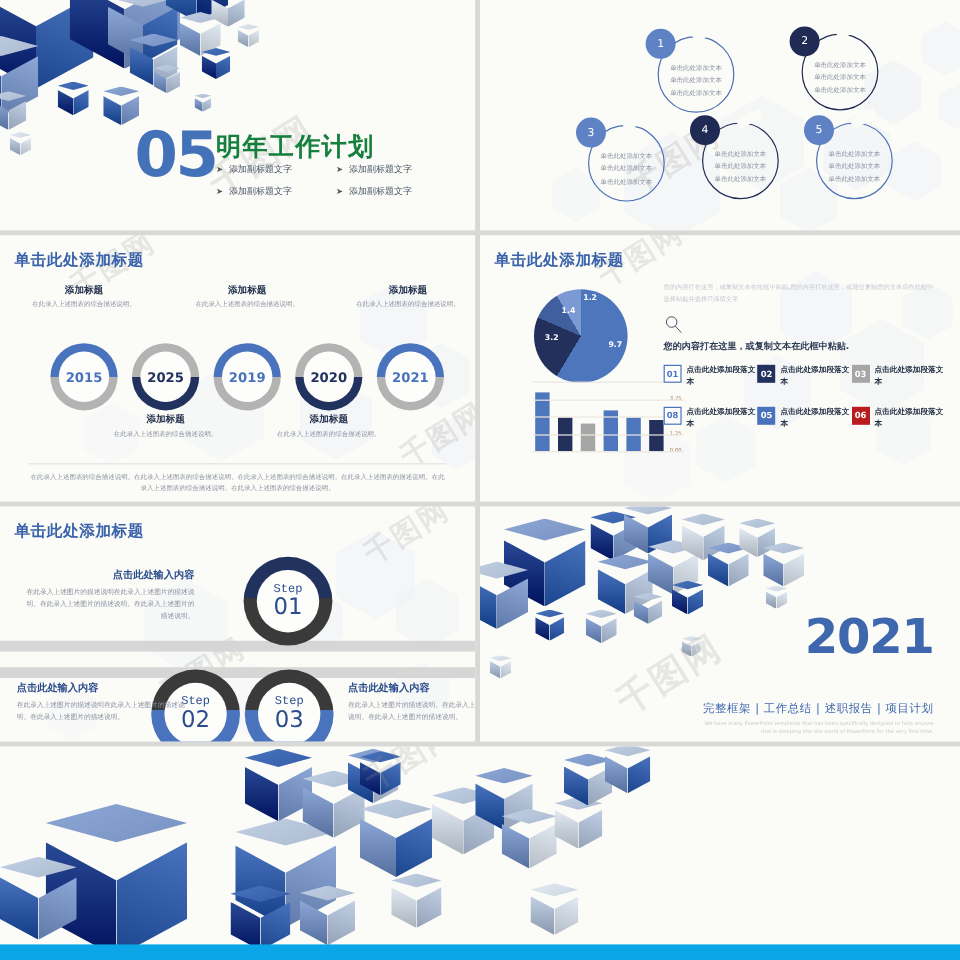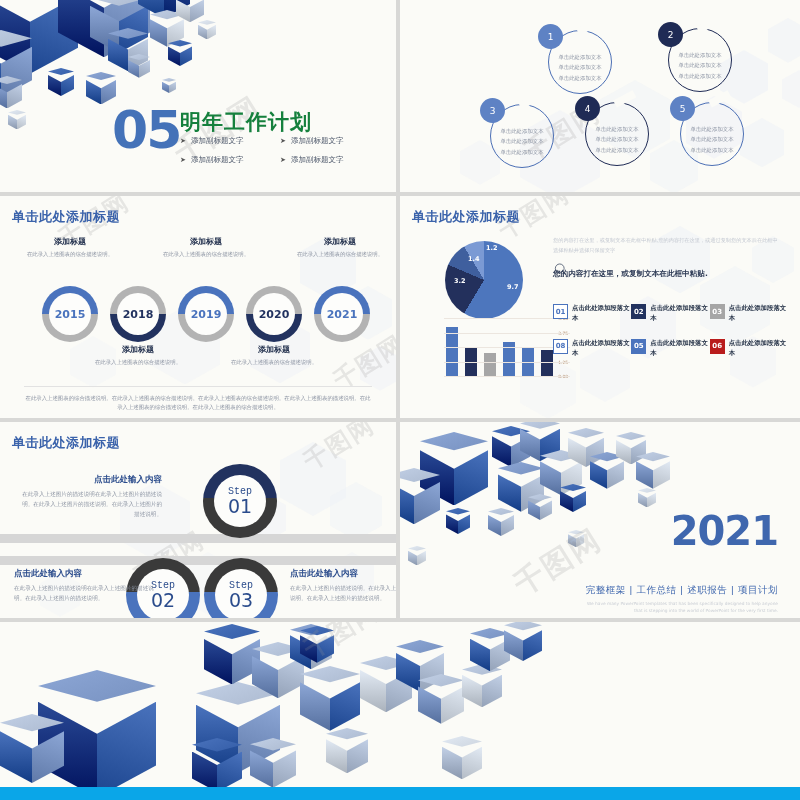--- a/index.html
+++ b/index.html
@@ -83,21 +83,21 @@
   .plabel { position:absolute; font-size:6.5px; font-weight:bold; color:#fff; }
   .barArea { position:absolute; left:20px; top:122px; width:150px; height:68px; }
   .btick { position:absolute; right:2px; font-size:4.4px; color:#b08a6a;
            transform:translateY(-50%); }
   .gline { position:absolute; left:24px; right:0; height:1px; background:#ece6df; }
   .bars { position:absolute; left:26px; bottom:10px; height:58px; width:120px;
           display:flex; align-items:flex-end; gap:7px; }
   .bar { width:12px; }
   #p4 .para { position:absolute; left:153px; top:40px; width:225px;
               font-size:5.2px; color:#c3c8d1; line-height:1.85; }
-  #p4 .hiline { position:absolute; left:153px; top:73px; font-size:7.6px;
+  #p4 .hiline { position:absolute; left:153px; top:88px; font-size:7.6px;
                 color:#2d3a55; font-weight:bold; }
   .mag { position:absolute; left:153px; top:66px; width:17px; height:17px; }
   .grid6 { position:absolute; left:153px; top:108px; width:235px;
            display:grid; grid-template-columns:1fr 1fr 1fr; row-gap:15px; }
   .cell { display:flex; gap:4px; align-items:flex-start; }
   .cnum { width:15px; height:15px; flex:none; display:flex; align-items:center;
           justify-content:center; font-size:7px; font-weight:bold; }
   .ctxt { font-size:6.4px; color:#273449; line-height:1.55; font-weight:bold; }
 
   
@@ -324,21 +324,21 @@
     <div class="wm" style="left:55px; top:8px; font-size:24px;">千图网</div>
     <div class="wm" style="left:330px; top:150px; font-size:24px;">千图网</div>
     <div class="ph">单击此处添加标题</div>
     <div id="p3body">
         <div class="yearC" style="left: 42px; top: 90px;">
           <div class="half" style="background:linear-gradient(180deg,#4a73bd 0 50%,#b3b3b3 50% 100%)"></div>
           <div class="inner" style="color:#4a73bd">2015</div>
         </div>
         <div class="yearC" style="left: 110px; top: 90px;">
           <div class="half" style="background:linear-gradient(180deg,#b3b3b3 0 50%,#22325f 50% 100%)"></div>
-          <div class="inner" style="color:#22325f">2018</div>
+          <div class="inner" style="color:#22325f">2025</div>
         </div>
         <div class="yearC" style="left: 178px; top: 90px;">
           <div class="half" style="background:linear-gradient(180deg,#4a73bd 0 50%,#b3b3b3 50% 100%)"></div>
           <div class="inner" style="color:#4a73bd">2019</div>
         </div>
         <div class="yearC" style="left: 246px; top: 90px;">
           <div class="half" style="background:linear-gradient(180deg,#b3b3b3 0 50%,#22325f 50% 100%)"></div>
           <div class="inner" style="color:#22325f">2020</div>
         </div>
         <div class="yearC" style="left: 314px; top: 90px;">

